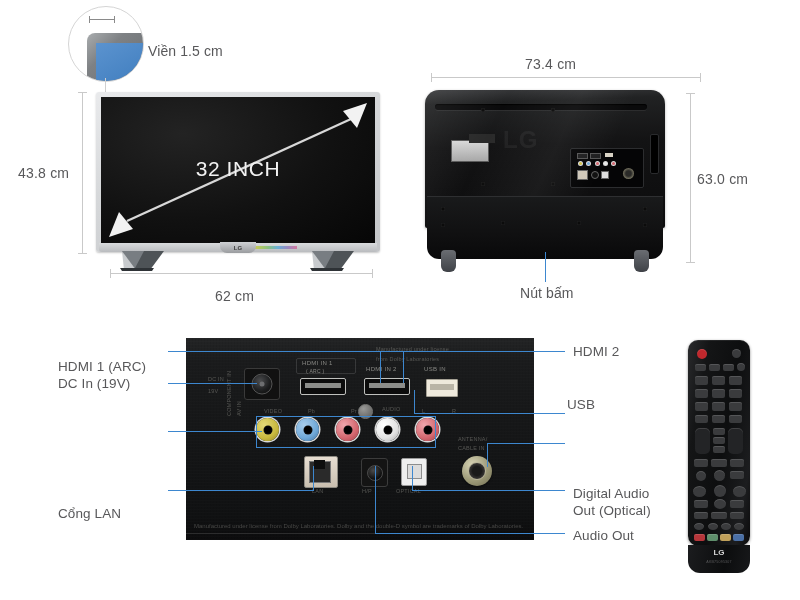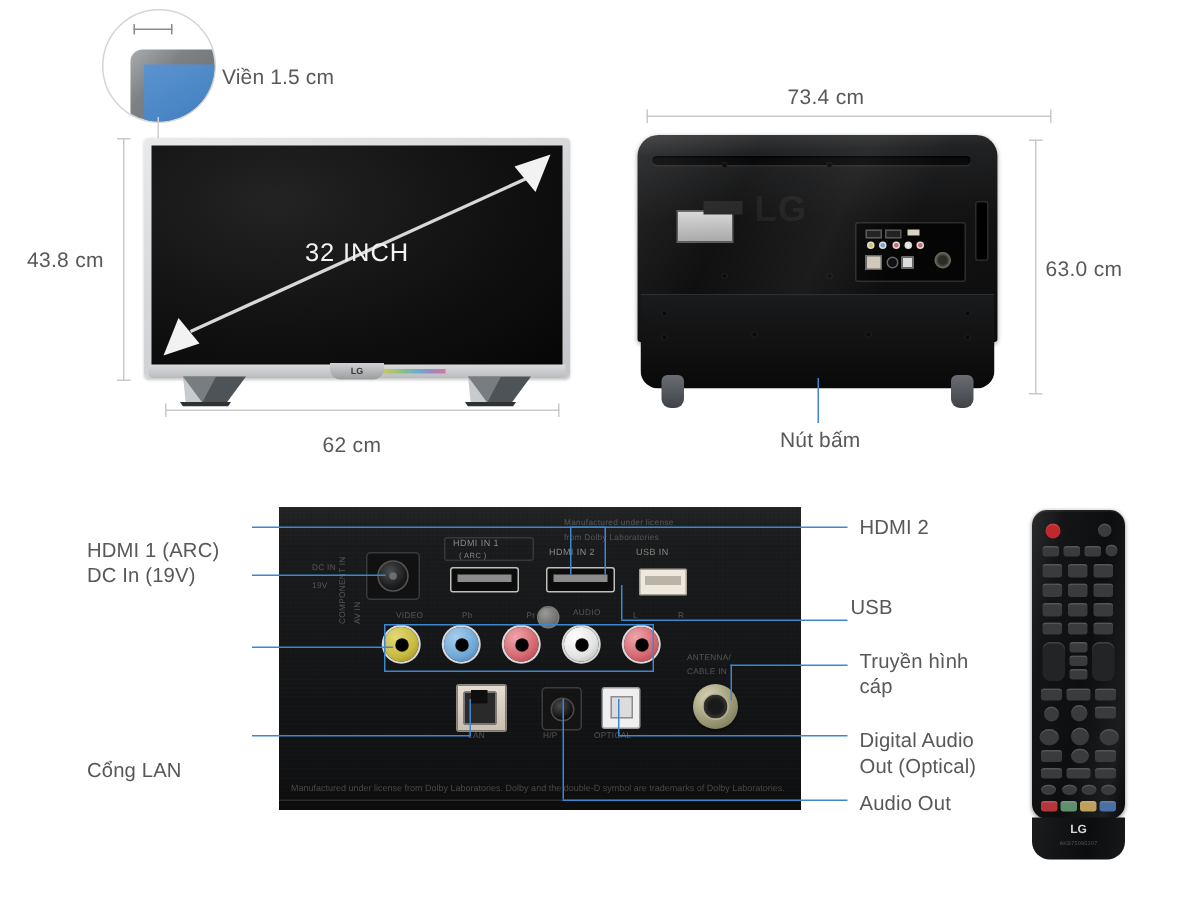--- a/index.html
+++ b/index.html
@@ -67,21 +67,21 @@
   }
   .diag-line{
     position:absolute;left:0;top:0;width:100%;height:100%;
     pointer-events:none;
   }
   .inch-text{
     position:absolute;left:0;right:0;top:50%;
     transform:translateY(-60%);
     text-align:center;
     color:#f2f2f2;
-    font-size:17px;
+    font-size:21px;
     letter-spacing:.6px;
   }
   .front-chin{
     position:absolute;left:3px;right:3px;bottom:0;height:9px;
     background:linear-gradient(180deg,#d9dbdd,#b9bbbe);
     border-radius:0 0 3px 3px;
   }
   .lg-badge{
     position:absolute;left:50%;bottom:-1px;transform:translateX(-50%);
     width:36px;height:11px;border-radius:0 0 7px 7px;
@@ -526,22 +526,20 @@
 
   <div class="lead-v" style="left:375px;top:466px;height:67px;"></div>
   <div class="lead-h" style="left:375px;top:533px;width:190px;"></div>
 
   <div class="lbl" style="left:58px;top:358px;">HDMI 1 (ARC)</div>
   <div class="lbl" style="left:58px;top:375px;">DC In (19V)</div>
   <div class="lbl" style="left:58px;top:505px;">Cổng LAN</div>
 
   <div class="lbl" style="left:573px;top:343px;">HDMI 2</div>
   <div class="lbl" style="left:567px;top:396px;">USB</div>
-  <div class="lbl" style="left:573px;top:432px;">Truyền hình
-cáp</div>
   <div class="lbl" style="left:573px;top:485px;">Digital Audio
 Out (Optical)</div>
   <div class="lbl" style="left:573px;top:527px;">Audio Out</div>
 
   <div id="remote">
     <div class="remote-body">
 
       <div class="rbtn pwr" style="left:9px;top:9px;width:10px;height:10px;"></div>
       <div class="rbtn rnd" style="right:9px;top:9px;width:9px;height:9px;"></div>
       <div class="rbtn" style="left:7px;top:24px;width:11px;height:7px;"></div>

